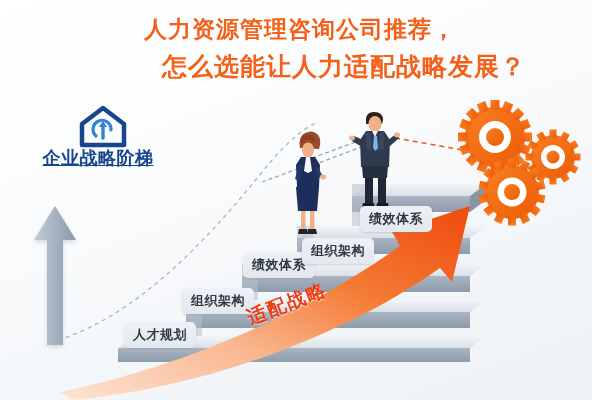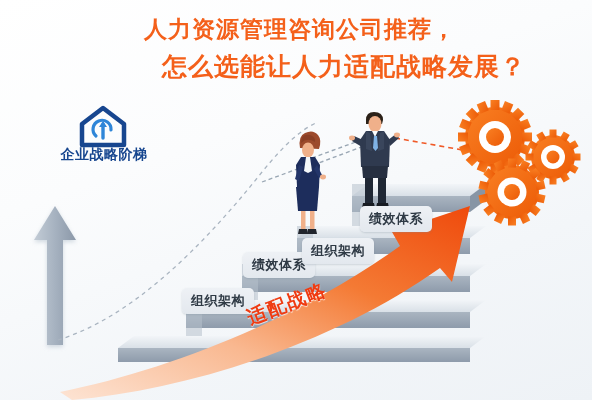--- a/index.html
+++ b/index.html
@@ -19,23 +19,23 @@
     font-weight:bold;letter-spacing:1px;
     color:#f4601a;
     text-shadow:0 1px 0 rgba(255,255,255,.6);
     white-space:nowrap;
   }
   #title1{top:14px;font-size:23px;}
   #title2{top:50px;font-size:25px;padding-left:44px;}
 
   
   #houseLabel{
-    position:absolute;left:38px;top:146px;width:132px;text-align:center;
-    font-size:14px;font-weight:bold;color:#17468f;
-    letter-spacing:.5px;white-space:nowrap;
+    position:absolute;left:32px;top:146px;width:132px;text-align:center;
+    font-size:18px;font-weight:bold;color:#17468f;
+    letter-spacing:.5px;white-space:nowrap;text-decoration:underline;
   }
 
   
   .chip{
     position:absolute;
     background:linear-gradient(180deg,#eef1f5 0%,#e3e8ee 100%);
     border-radius:5px;
     color:#2f3a45;font-size:13px;font-weight:bold;
     padding:4px 9px;white-space:nowrap;
     box-shadow:0 1px 2px rgba(120,135,150,.30);
@@ -238,20 +238,21 @@
       <path d="M103 138 L103 124" stroke="#2f86d8" stroke-width="3.4" stroke-linecap="round"></path>
       <path d="M103 121 L99 127 L107 127 Z" fill="#2f86d8"></path>
     </g>
   </svg>
 
   <div class="title" id="title1">人力资源管理咨询公司推荐，</div>
   <div class="title" id="title2">怎么选能让人力适配战略发展？</div>
 
   <div id="houseLabel">企业战略阶梯</div>
 
+  <div class="chip" style="left:124px;top:322px;">人才规划</div>
   <div class="chip" style="left:182px;top:288px;">组织架构</div>
   <div class="chip" style="left:243px;top:252px;">绩效体系</div>
   <div class="chip" style="left:302px;top:238px;">组织架构</div>
   <div class="chip" style="left:360px;top:206px;">绩效体系</div>
 
   <div id="swooshText">适配战略</div>
 
 </div>
 
 </body></html>

